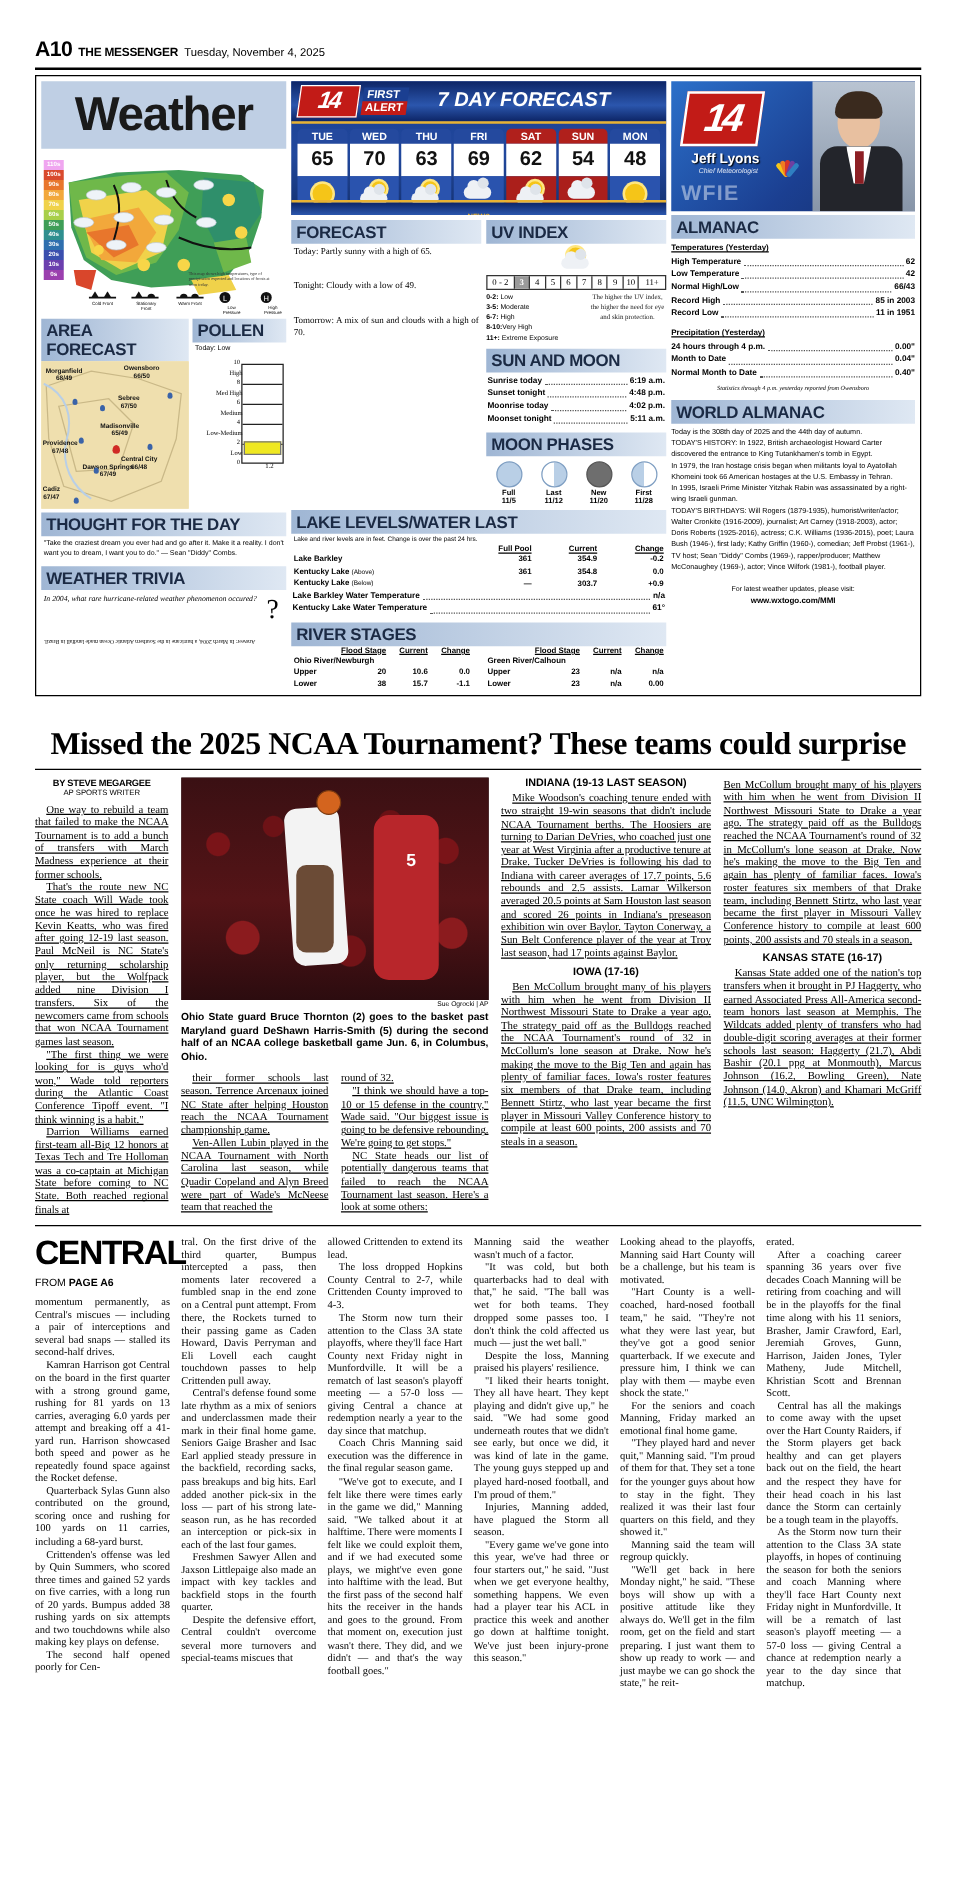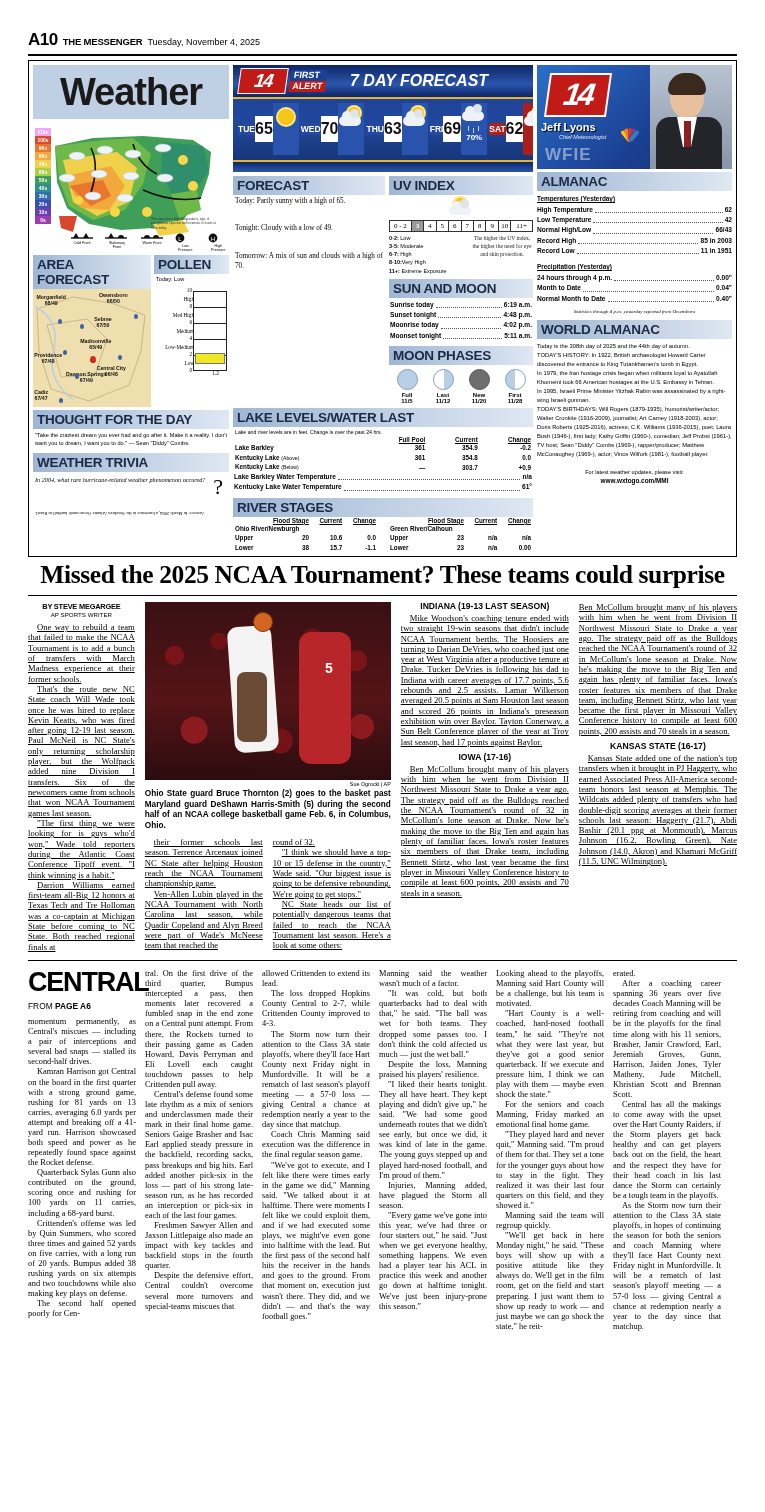--- a/index.html
+++ b/index.html
@@ -68,21 +68,21 @@
   .fcst-graphic { height:188px; background: linear-gradient(180deg,#1b3f91 0%, #21489d 55%, #14306e 100%); position:relative; overflow:hidden;}
   .fc-top { height:34px; background: linear-gradient(180deg,#0d2566,#2b56ad 60%,#0d2566); display:flex; align-items:center; position:relative; border-bottom:2px solid #e8b233;}
   .logo14 { width:48px; height:26px; margin-left:6px; background:#c21b17; position:relative; display:flex; align-items:center; justify-content:center; transform: skewX(-8deg); border:1px solid #fff;}
   .logo14 b { color:#fff; font-family:"Liberation Sans",sans-serif; font-size:19px; font-style:italic; letter-spacing:-2px;}
   .firstalert { margin-left:3px; display:flex; flex-direction:column; transform: skewX(-8deg);}
   .firstalert span { font-family:"Liberation Sans",sans-serif; font-weight:bold; font-size:9px; line-height:11px; padding:0 3px; color:#fff;}
   .fa-first { background:#1b3f91; }
   .fa-alert { background:#c21b17; }
   .fc-title { color:#fff; font-family:"Liberation Sans",sans-serif; font-weight:bold; font-style:italic; font-size:16px; margin-left:24px; letter-spacing:0px;}
   .fc-days { display:flex; padding:4px 5px 0 5px; gap:2px;}
-  .fc-day { flex:1; display:flex; flex-direction:row; align-items:center;}
+  .fc-day { flex:1; display:flex; flex-direction:column; align-items:center;}
   .fc-dow { width:100%; text-align:center; font-family:"Liberation Sans",sans-serif; font-weight:bold; font-size:8.5px; color:#fff; background:#24499e; border-radius:4px 4px 0 0; padding:1px 0;}
   .fc-day.wk .fc-dow { background:#b0201c; }
   .fc-hi { width:100%; text-align:center; background:#fff; font-family:"Liberation Sans",sans-serif; font-weight:bold; font-size:16px; line-height:26px; color:#111;}
   .fc-icon-wrap { width:100%; height:52px; display:flex; flex-direction:column; align-items:center; justify-content:flex-start; padding-top:4px; background:#2a53ae;}
   .fc-day.wk .fc-icon-wrap { background:#ab1f1b; }
   .fc-pop { font-family:"Liberation Sans",sans-serif; font-weight:bold; font-size:8px; color:#fff; margin-top:2px;}
   .fc-bottom { position:absolute; bottom:0; left:0; right:0; height:12px; background:linear-gradient(180deg,#0d2566,#2b56ad); border-top:2px solid #e8b233; text-align:center;}
   .fc-bottom span { font-family:"Liberation Sans",sans-serif; font-size:6px; font-weight:bold; color:#e8b233;}
 
   
@@ -131,40 +131,40 @@
   table.data td.l { text-align:left;}
   .sml { font-weight:normal; font-size:5.2px;}
 
   .river-wrap { display:flex; gap:10px; }
   .river-half { flex:1; }
 
   
   .anchor-img { height:104px; background: linear-gradient(135deg,#2b6fc9,#1b3f91 60%,#16306f); position:relative; overflow:hidden;}
   .anchor-14 { position:absolute; left:10px; top:8px; width:62px; height:44px; background:#c21b17; border:2px solid #fff; transform:skewX(-8deg); display:flex; align-items:center; justify-content:center;}
   .anchor-14 b { color:#fff; font-family:"Liberation Sans",sans-serif; font-size:31px; font-style:italic; letter-spacing:-3px;}
-  .anchor-name { position:absolute; left:4px; top:56px; color:#fff; font-family:"Liberation Sans",sans-serif; font-weight:bold; font-size:11px; text-shadow:1px 1px 1px #000;}
+  .anchor-name { position:absolute; left:16px; top:56px; color:#fff; font-family:"Liberation Sans",sans-serif; font-weight:bold; font-size:11px; text-shadow:1px 1px 1px #000;}
   .anchor-role { position:absolute; left:22px; top:69px; color:#e3e9f5; font-family:"Liberation Sans",sans-serif; font-style:italic; font-size:5.5px;}
   .anchor-wfie { position:absolute; left:8px; top:80px; color:rgba(255,255,255,.45); font-family:"Liberation Sans",sans-serif; font-weight:bold; font-size:17px; letter-spacing:1px;}
   .anchor-face { position:absolute; right:0px; top:0px; width:82px; height:104px; background:linear-gradient(180deg,#b9c4d2,#8795a8);}
   .face-head { position:absolute; left:20px; top:12px; width:34px; height:42px; border-radius:50%; background:#e8c0a0;}
   .face-hair { position:absolute; left:18px; top:8px; width:38px; height:22px; border-radius:19px 19px 6px 6px; background:#3a2a1e;}
   .face-body { position:absolute; left:6px; top:52px; width:66px; height:52px; background:#23252b; border-radius:14px 14px 0 0;}
   .face-shirt{ position:absolute; left:27px; top:52px; width:20px; height:30px; background:#fff; clip-path: polygon(50% 0,100% 0,70% 100%,30% 100%,0 0);}
   .face-tie  { position:absolute; left:34px; top:56px; width:7px; height:26px; background:#8d1f24;}
   .peacock { position:absolute; left:78px; top:54px; width:26px; height:22px;}
   .peacock i { position:absolute; bottom:0; left:50%; width:4px; height:13px; transform-origin:bottom center; border-radius:2px;}
 
   .al-sub { font-family:"Liberation Sans",sans-serif; font-weight:bold; font-size:6.4px; text-decoration:underline; margin:4px 0 3px 0;}
   .wa-body { font-family:"Liberation Sans",sans-serif; font-size:5.8px; line-height:1.55; text-align:left;}
   .stats-note { font-size:5px; text-align:center; font-style:italic; margin:4px 0 2px 0; line-height:1.4;}
   .wx-footer { font-family:"Liberation Sans",sans-serif; font-size:5.6px; text-align:center; margin-top:6px; line-height:1.6;}
   .wx-footer b { font-size:6.4px;}
 
   
-  .ncaa { margin-top:4px; }
+  .ncaa { margin-top:24px; }
   .ncaa-head { font-family:"Liberation Serif", serif; font-weight:bold; font-size:25.5px; text-align:center; letter-spacing:-0.4px; line-height:1.1;}
   .ncaa-rule { border-bottom:1px solid #000; margin:6px 0 6px 0;}
   .ncaa-body { display:flex; gap:10px; }
   .col1 { width:108px; }
   .col2 { width:248px; }
   .col3 { width:170px; }
   .col4 { width:160px; }
   .byline { font-family:"Liberation Sans",sans-serif; font-weight:bold; font-size:7.4px; text-align:center; letter-spacing:-0.2px;}
   .byline-sub { font-family:"Liberation Sans",sans-serif; font-size:6.2px; text-align:center; margin-bottom:4px;}
   p.body { font-size:8.6px; line-height:1.2; text-align:justify; text-indent:9px; font-family:"Liberation Serif",serif;text-decoration:underline;}
@@ -810,21 +810,21 @@
       <div class="col2">
         <div class="photo">
           <div class="ph-crowd"></div>
           <div class="ph-p1"></div>
           <div class="ph-p1b"></div>
           <div class="ph-p2"></div>
           <div class="ph-num">5</div>
           <div class="ph-ball"></div>
         </div>
         <div class="ph-credit">Sue Ogrocki | AP</div>
-        <div class="ph-cap">Ohio State guard Bruce Thornton (2) goes to the basket past Maryland guard DeShawn Harris-Smith (5) during the second half of an NCAA college basketball game Feb. 6, in Columbus, Ohio.</div>
+        <div class="ph-cap">Ohio State guard Bruce Thornton (2) goes to the basket past Maryland guard DeShawn Harris-Smith (5) during the second half of an NCAA college basketball game Jun. 6, in Columbus, Ohio.</div>
         <div style="display:flex; gap:10px; margin-top:6px">
           <div style="width:118px">
             <p class="body">their former schools last season. Terrence Arcenaux joined NC State after helping Houston reach the NCAA Tournament championship game.</p>
             <p class="body">Ven-Allen Lubin played in the NCAA Tournament with North Carolina last season, while Quadir Copeland and Alyn Breed were part of Wade's McNeese team that reached the</p>
           </div>
           <div style="width:118px">
             <p class="body" style="text-indent:0">round of 32.</p>
             <p class="body">"I think we should have a top-10 or 15 defense in the country," Wade said. "Our biggest issue is going to be defensive rebounding. We're going to get stops."</p>
             <p class="body">NC State heads our list of potentially dangerous teams that failed to reach the NCAA Tournament last season. Here's a look at some others:</p>
           </div>

